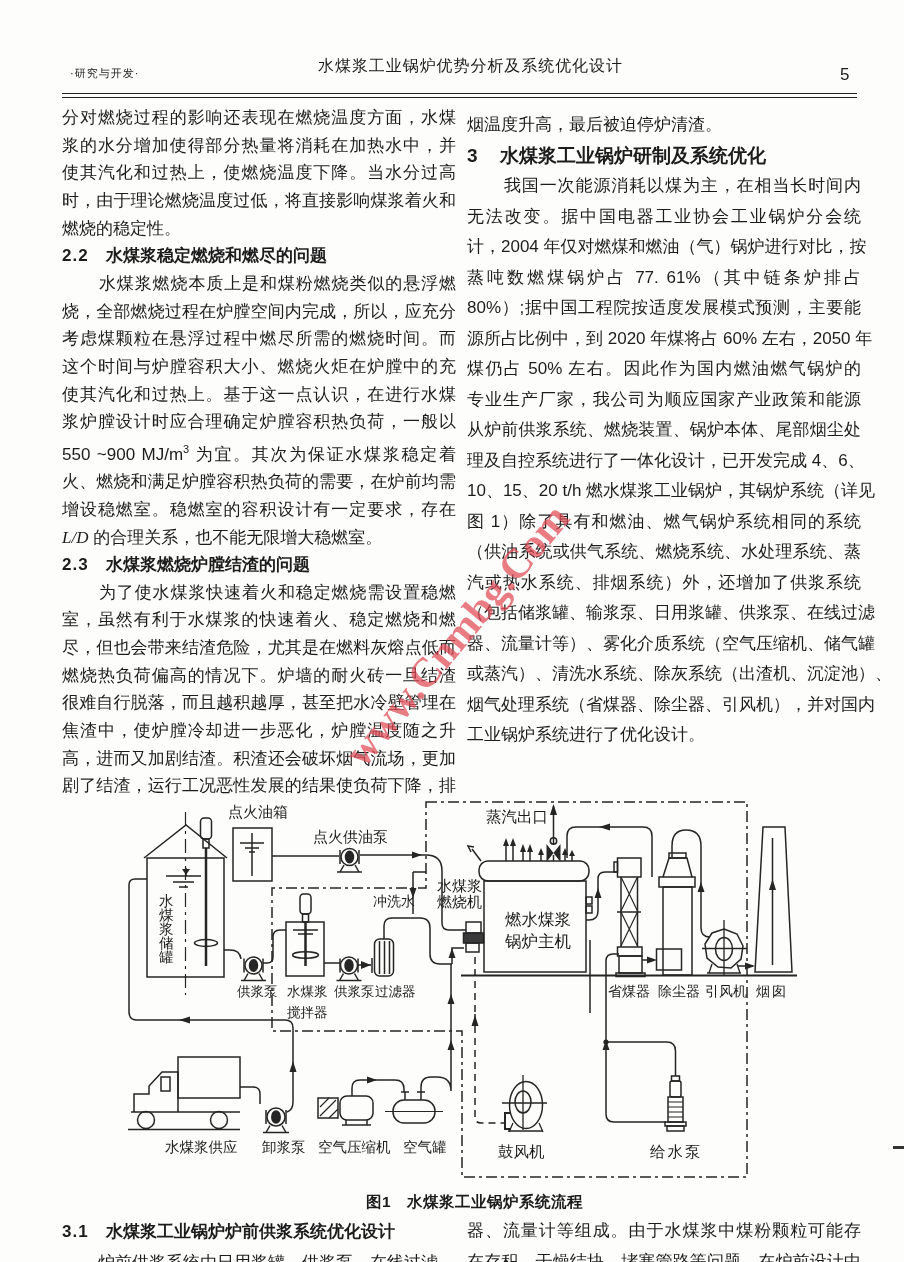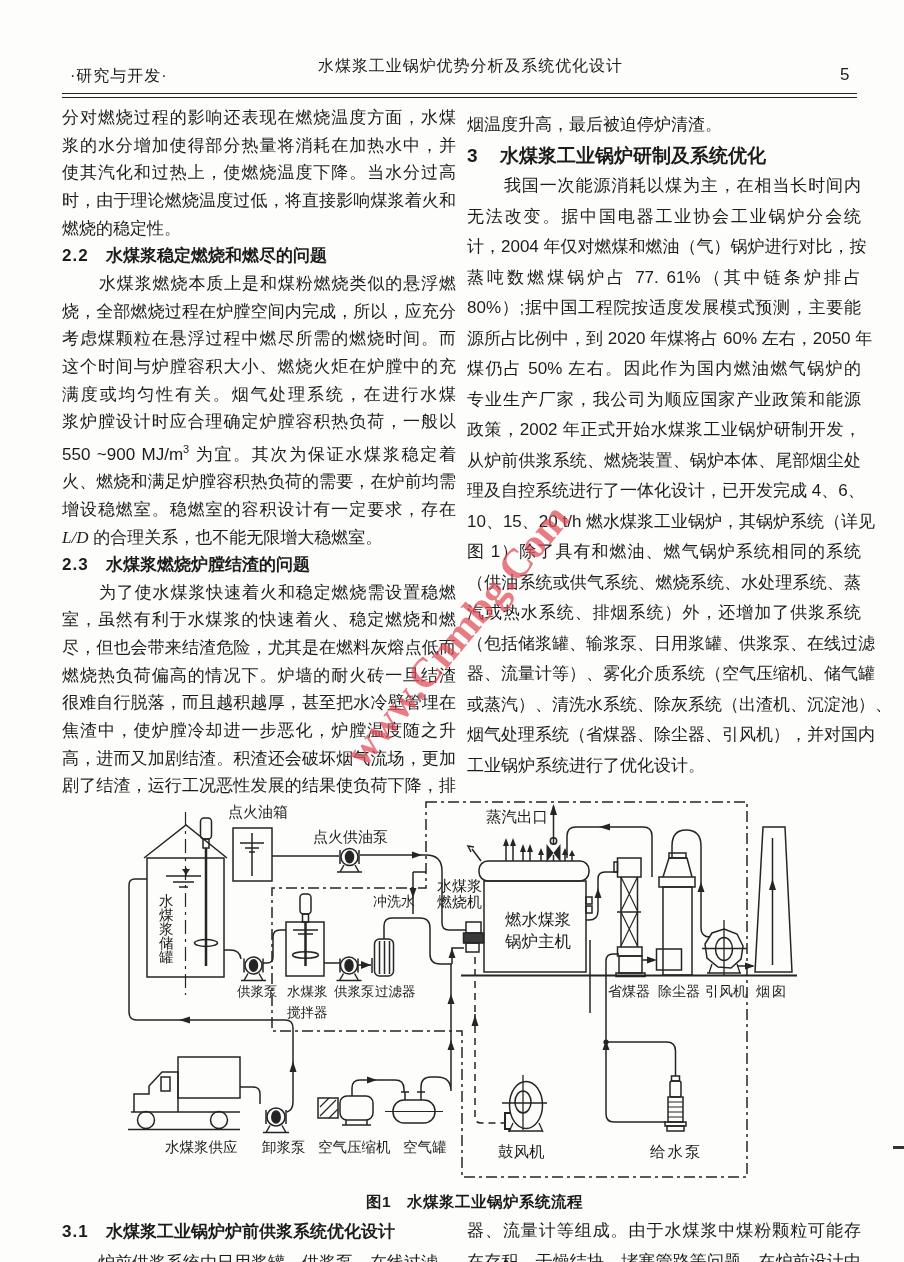--- a/index.html
+++ b/index.html
@@ -10,37 +10,37 @@
 .lnl{text-align:right;text-align-last:left}
 .hd{font-weight:bold;white-space:nowrap}
 .hd .num{display:inline-block;width:44px;letter-spacing:1px}
 sup{font-size:11px}
 .wm{position:absolute;left:353px;top:736px;transform:rotate(-50.3deg);transform-origin:0 50%;
  font-family:"Liberation Serif",serif;font-weight:bold;font-size:41.5px;letter-spacing:0px;
  color:rgba(224,72,85,0.72);z-index:5;white-space:nowrap}
 </style></head>
 <body>
 
-<div class="abs" style="left:70px;top:66px;font-size:16px;letter-spacing:1px">·研究与开发·</div>
+<div class="abs" style="left:70px;top:66px;font-size:11px;letter-spacing:1px">·研究与开发·</div>
 <div class="abs" style="left:318px;top:56px;width:304px;font-size:16px;text-align:justify;text-align-last:justify">水煤浆工业锅炉优势分析及系统优化设计</div>
 <div class="abs" style="left:840px;top:65px;font-size:17px">5</div>
 <div class="abs" style="left:62px;top:92.5px;width:795px;height:5px;border-top:1.7px solid #222;border-bottom:1.7px solid #222"></div>
 
 <div class="abs col" style="left:62px;top:104px">
 <div class="ln">分对燃烧过程的影响还表现在燃烧温度方面，水煤</div>
 <div class="ln">浆的水分增加使得部分热量将消耗在加热水中，并</div>
 <div class="ln">使其汽化和过热上，使燃烧温度下降。当水分过高</div>
 <div class="ln">时，由于理论燃烧温度过低，将直接影响煤浆着火和</div>
 <div class="lnl">燃烧的稳定性。</div>
 <div class="hd"><span class="num">2.2</span>水煤浆稳定燃烧和燃尽的问题</div>
 <div class="ln"><span style="display:inline-block;width:36px"></span>水煤浆燃烧本质上是和煤粉燃烧类似的悬浮燃</div>
 <div class="ln">烧，全部燃烧过程在炉膛空间内完成，所以，应充分</div>
 <div class="ln">考虑煤颗粒在悬浮过程中燃尽所需的燃烧时间。而</div>
 <div class="ln">这个时间与炉膛容积大小、燃烧火炬在炉膛中的充</div>
-<div class="ln">满度或均匀性有关。烟气处理系统，在进行水煤</div>
+<div class="ln">使其汽化和过热上。基于这一点认识，在进行水煤</div>
 <div class="ln">浆炉膛设计时应合理确定炉膛容积热负荷，一般以</div>
 <div class="ln">550 ~900 MJ/m<sup>3</sup> 为宜。其次为保证水煤浆稳定着</div>
 <div class="ln">火、燃烧和满足炉膛容积热负荷的需要，在炉前均需</div>
 <div class="ln">增设稳燃室。稳燃室的容积设计有一定要求，存在</div>
 <div class="lnl"><i style="font-family:'Liberation Serif',serif">L/D</i> 的合理关系，也不能无限增大稳燃室。</div>
 <div class="hd"><span class="num">2.3</span>水煤浆燃烧炉膛结渣的问题</div>
 <div class="ln"><span style="display:inline-block;width:36px"></span>为了使水煤浆快速着火和稳定燃烧需设置稳燃</div>
 <div class="ln">室，虽然有利于水煤浆的快速着火、稳定燃烧和燃</div>
 <div class="ln">尽，但也会带来结渣危险，尤其是在燃料灰熔点低而</div>
 <div class="ln">燃烧热负荷偏高的情况下。炉墙的耐火砖一旦结渣</div>
@@ -54,21 +54,20 @@
 <div class="lnl">烟温度升高，最后被迫停炉清渣。</div>
 <div class="hd" style="font-size:19px;line-height:30.5px"><span class="num" style="width:33px">3</span>水煤浆工业锅炉研制及系统优化</div>
 <div class="ln"><span style="display:inline-block;width:36px"></span>我国一次能源消耗以煤为主，在相当长时间内</div>
 <div class="ln">无法改变。据中国电器工业协会工业锅炉分会统</div>
 <div class="ln">计，2004 年仅对燃煤和燃油（气）锅炉进行对比，按</div>
 <div class="ln">蒸吨数燃煤锅炉占 77. 61%（其中链条炉排占</div>
 <div class="ln">80%）;据中国工程院按适度发展模式预测，主要能</div>
 <div class="ln">源所占比例中，到 2020 年煤将占 60% 左右，2050 年</div>
 <div class="ln">煤仍占 50% 左右。因此作为国内燃油燃气锅炉的</div>
 <div class="ln">专业生产厂家，我公司为顺应国家产业政策和能源</div>
-<div class="ln">政策，2002 年正式开始水煤浆工业锅炉研制开发，</div>
 <div class="ln">从炉前供浆系统、燃烧装置、锅炉本体、尾部烟尘处</div>
 <div class="ln">理及自控系统进行了一体化设计，已开发完成 4、6、</div>
 <div class="ln">10、15、20 t/h 燃水煤浆工业锅炉，其锅炉系统（详见</div>
 <div class="ln">图 1）除了具有和燃油、燃气锅炉系统相同的系统</div>
 <div class="ln">（供油系统或供气系统、燃烧系统、水处理系统、蒸</div>
 <div class="ln">汽或热水系统、排烟系统）外，还增加了供浆系统</div>
 <div class="ln">（包括储浆罐、输浆泵、日用浆罐、供浆泵、在线过滤</div>
 <div class="ln">器、流量计等）、雾化介质系统（空气压缩机、储气罐</div>
 <div class="ln">或蒸汽）、清洗水系统、除灰系统（出渣机、沉淀池）、</div>
 <div class="ln">烟气处理系统（省煤器、除尘器、引风机），并对国内</div>

